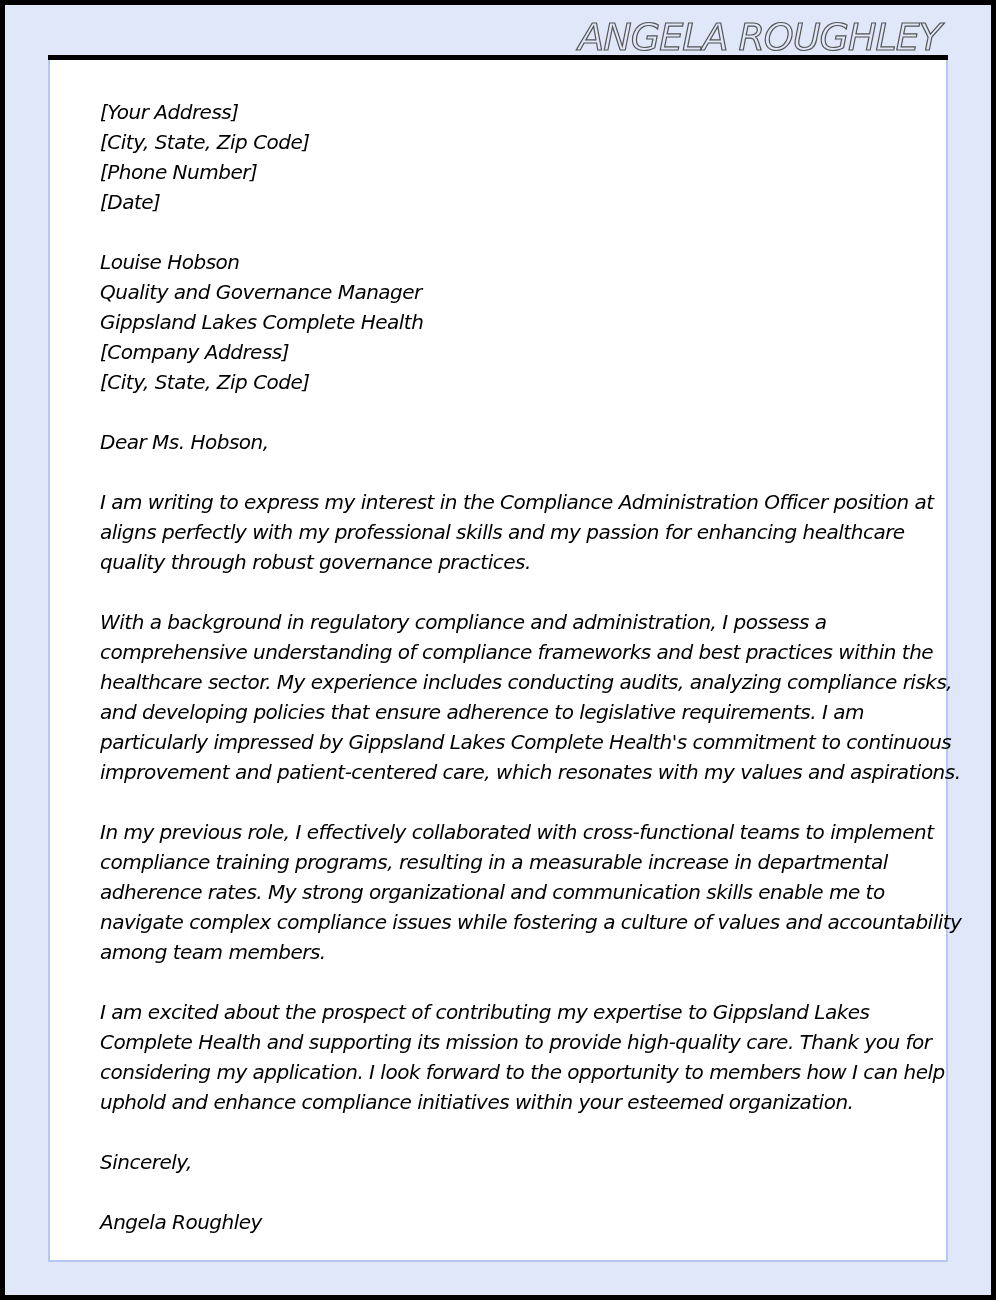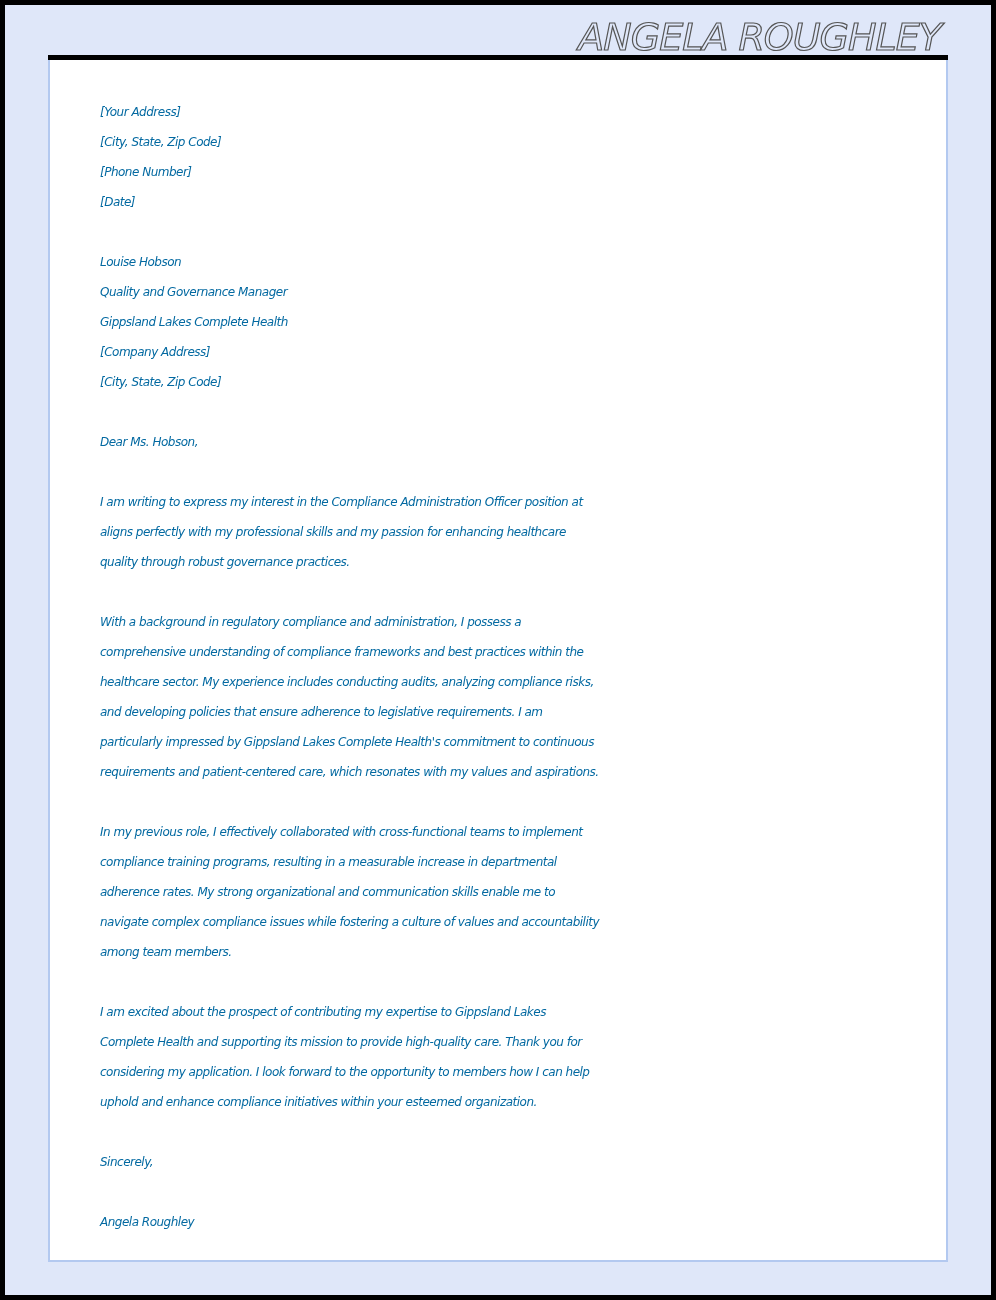--- a/index.html
+++ b/index.html
@@ -23,21 +23,21 @@
   .topbar {
     position:absolute; left:43px; top:50px; width:900px; height:5px; background:#000;
   }
   .paper {
     position:absolute; left:43px; top:55px; width:896px; height:1200px;
     background:#fff;
     border-left:2px solid #b3c9f0; border-right:2px solid #b3c9f0; border-bottom:2px solid #b3c9f0;
   }
   .content {
     position:absolute; left:95px; top:92px; width:800px;
-    font-size:12px; line-height:30px; color:#0369a1;
+    font-size:20px; line-height:30px; color:#000000;
     letter-spacing:-0.5px;
   }
   .content .line { display:block; height:30px; white-space:nowrap; }
   .content .gap { display:block; height:30px; }
   .para { display:block; white-space:normal; }
   .footer-brand {
     position:absolute; right:55px; top:1304px;
     font-size:12px; color:#333; letter-spacing:-0.3px;
   }
 </style>
@@ -69,21 +69,21 @@
       <span class="line">aligns perfectly with my professional skills and my passion for enhancing healthcare</span>
       <span class="line">quality through robust governance practices.</span>
     </div>
     <span class="gap"></span>
     <div class="para">
       <span class="line">With a background in regulatory compliance and administration, I possess a</span>
       <span class="line">comprehensive understanding of compliance frameworks and best practices within the</span>
       <span class="line">healthcare sector. My experience includes conducting audits, analyzing compliance risks,</span>
       <span class="line">and developing policies that ensure adherence to legislative requirements. I am</span>
       <span class="line">particularly impressed by Gippsland Lakes Complete Health's commitment to continuous</span>
-      <span class="line">requirements and patient-centered care, which resonates with my values and aspirations.</span>
+      <span class="line">improvement and patient-centered care, which resonates with my values and aspirations.</span>
     </div>
     <span class="gap"></span>
     <div class="para">
       <span class="line">In my previous role, I effectively collaborated with cross-functional teams to implement</span>
       <span class="line">compliance training programs, resulting in a measurable increase in departmental</span>
       <span class="line">adherence rates. My strong organizational and communication skills enable me to</span>
       <span class="line">navigate complex compliance issues while fostering a culture of values and accountability</span>
       <span class="line">among team members.</span>
     </div>
     <span class="gap"></span>

